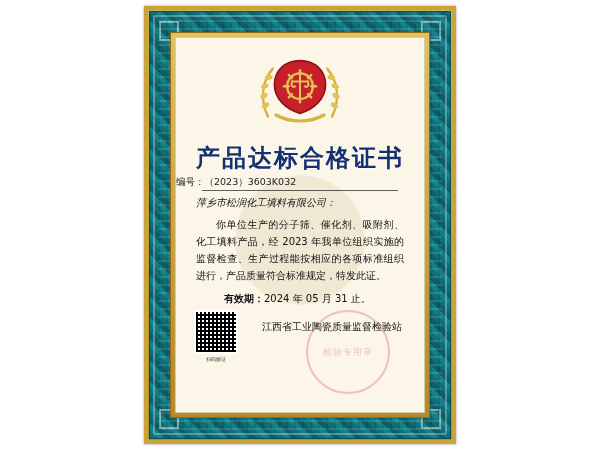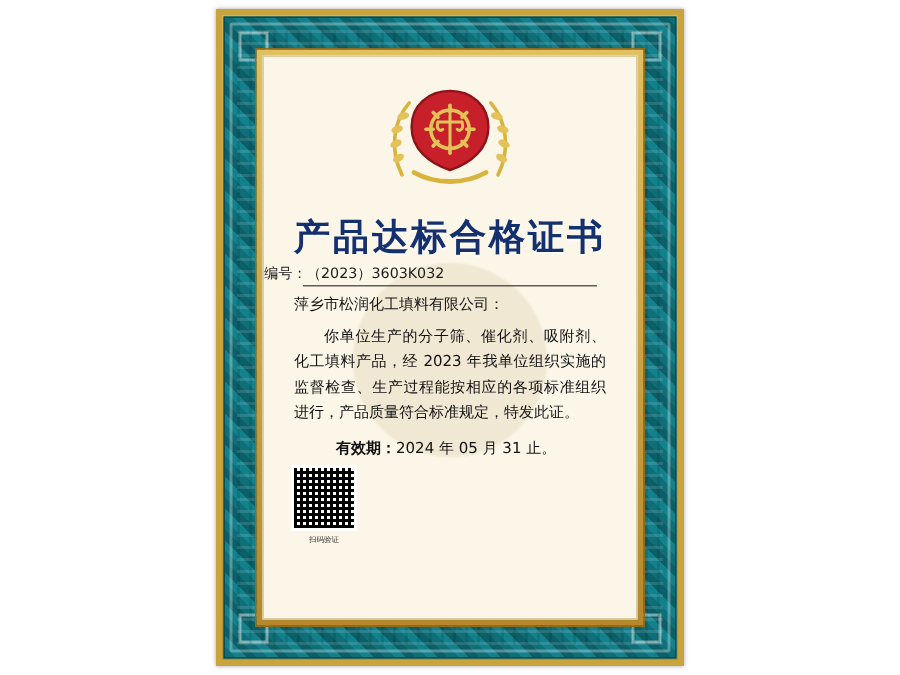--- a/index.html
+++ b/index.html
@@ -98,21 +98,21 @@
     text-align:left;
     font-size:9.5px;
     color:#1b1b1b;
   }
   .rule{
     position:absolute;left:26px;right:26px;top:152px;height:1px;
     background:#2b2b2b;opacity:.75;
   }
   .company{
     position:absolute;left:20px;top:158px;
-    font-size:10px;color:#111;
+    font-size:10px;color:#111;font-style:italic;
   }
   .body{
     position:absolute;left:20px;right:20px;top:178px;
     font-size:10px;line-height:17px;color:#111;
     text-align:justify;
     text-indent:20px;
   }
   .valid{
     position:absolute;left:24px;top:254px;
     font-size:10px;color:#111;margin-left:24px;
@@ -236,17 +236,19 @@
 
       <div class="valid">
         <b>有效期：</b><span>2024 年 05 月 31 止。</span>
       </div>
 
       <div class="qr">
           <i></i>
         </div>
       <div class="qr-label">扫码验证</div>
 
-
+      <div class="seal">检验专用章</div>
+
+      <div class="issuer">江西省工业陶瓷质量监督检验站</div>
 
     </div>
   </div>
 </div>
 
 </body></html>

